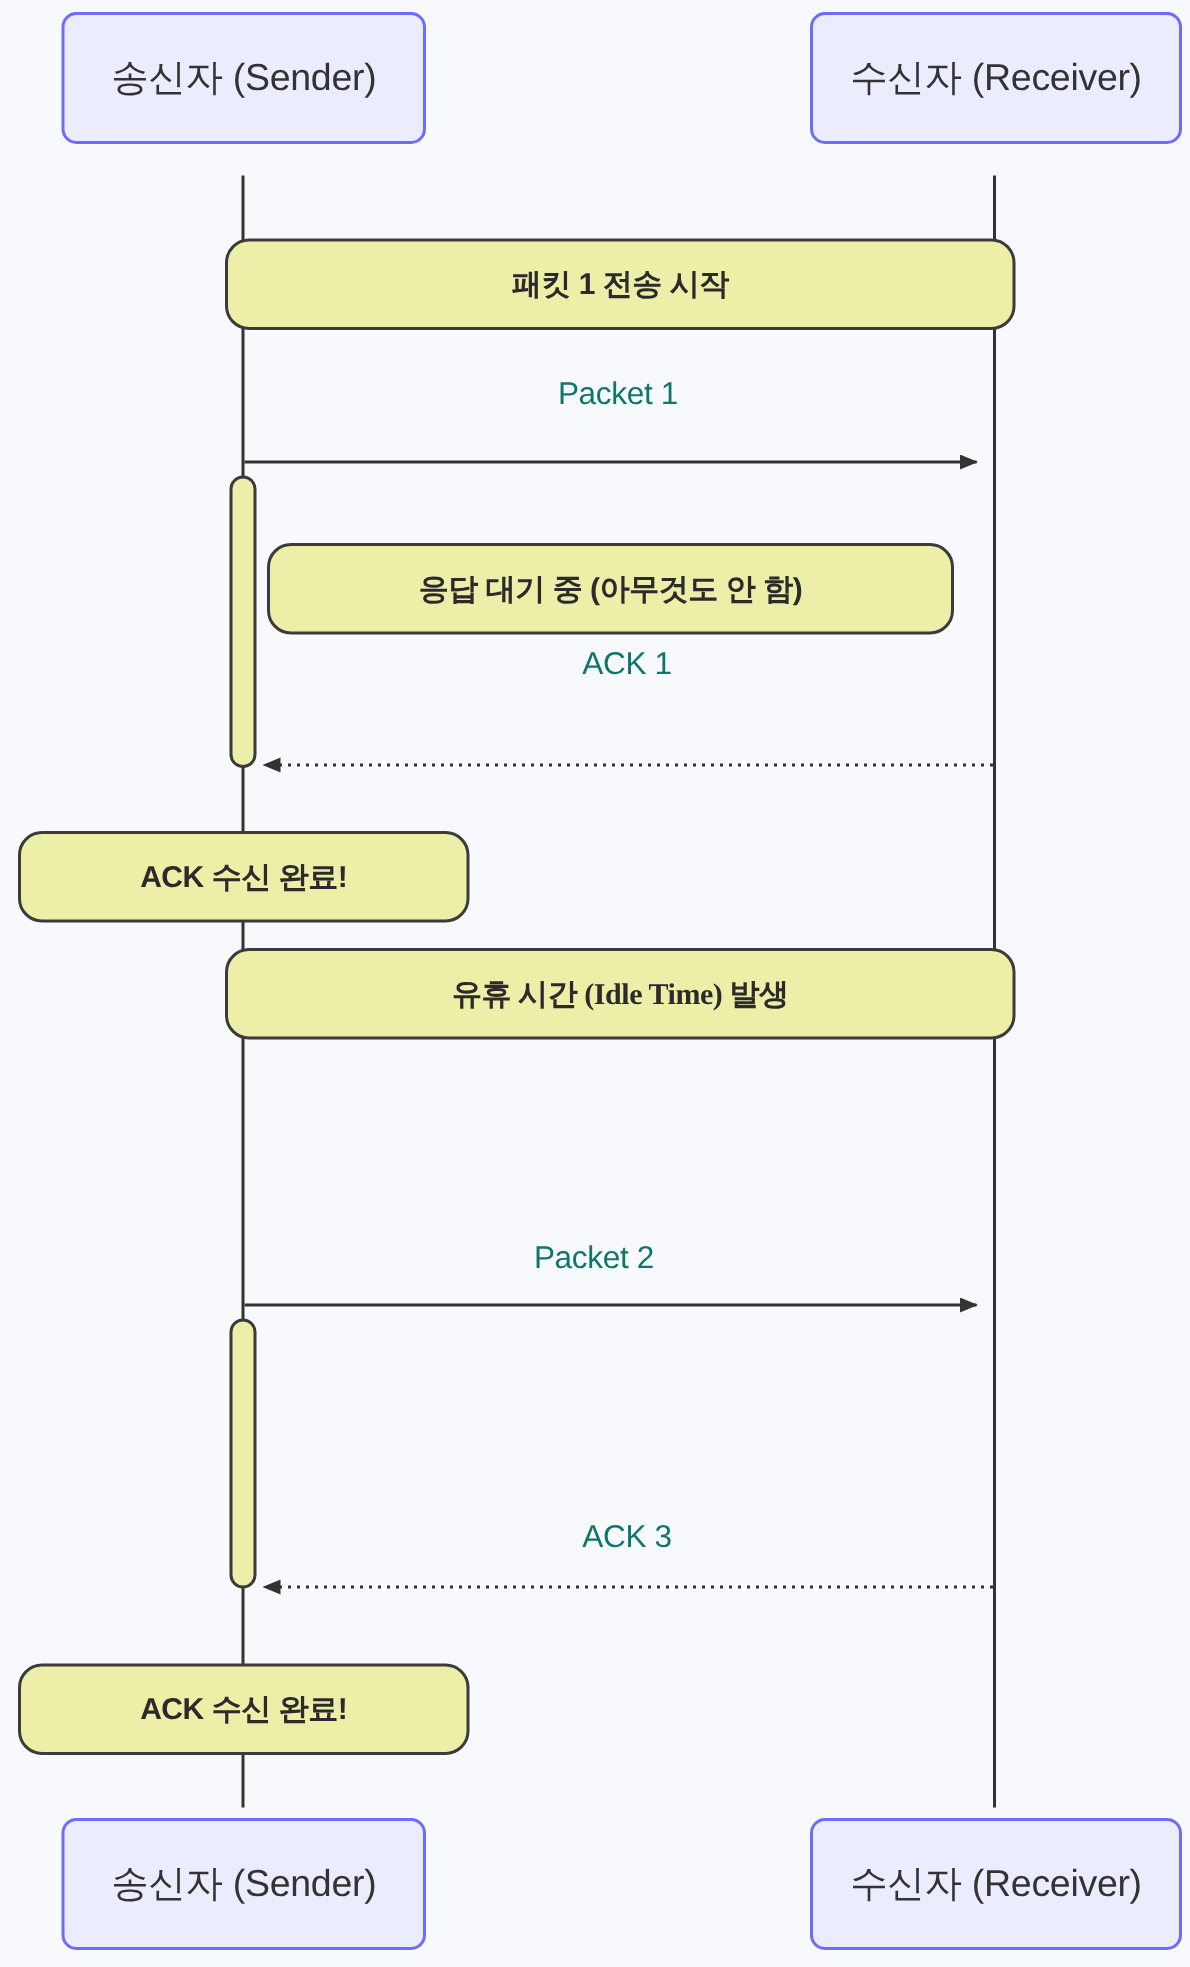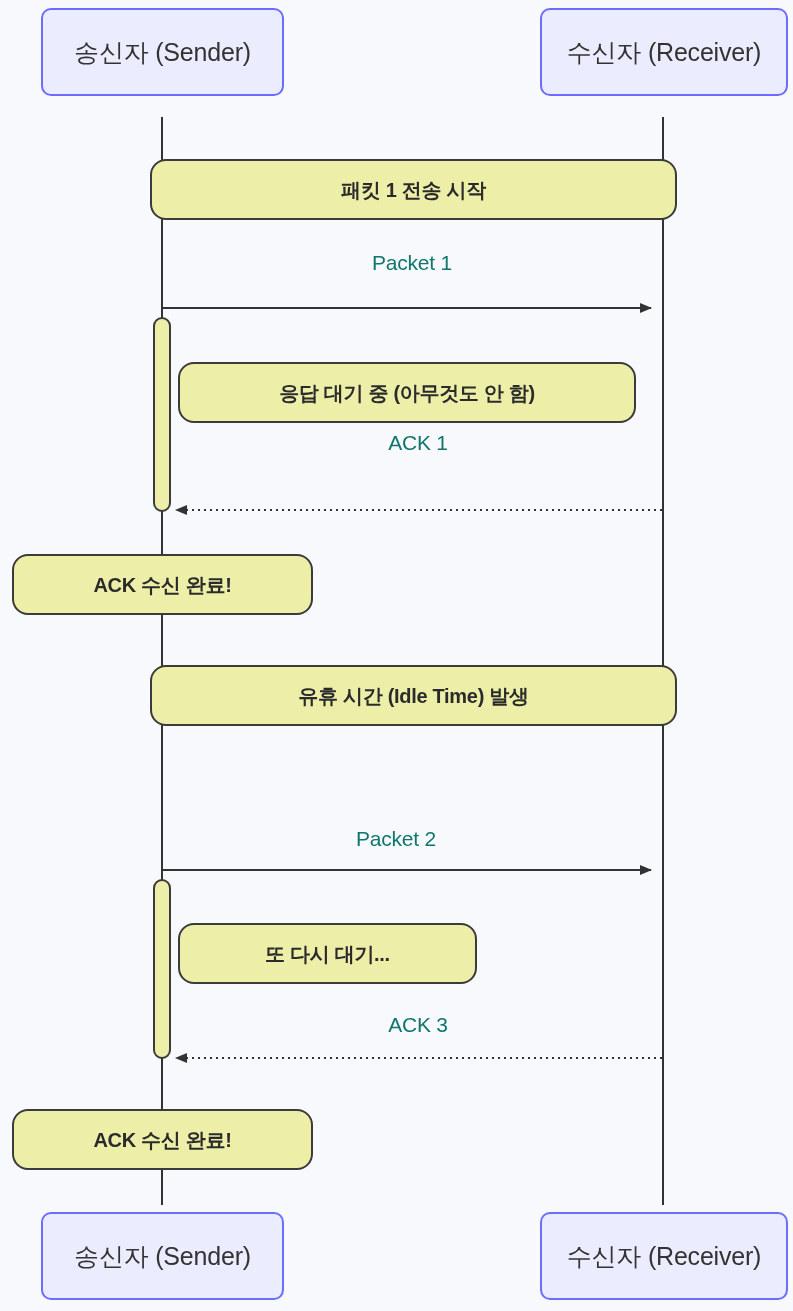--- a/index.html
+++ b/index.html
@@ -137,28 +137,25 @@
   </div>
 
   <div class="note" style="left:178px; top:342px; width:458px; height:61px;">
     <span>응답 대기 중 (아무것도 안 함)</span>
   </div>
 
   <div class="note" style="left:12px; top:534px; width:301px; height:61px;">
     <span>ACK 수신 완료!</span>
   </div>
 
-  <div class="note" style="left:150px; top:645px; width:527px; height:61px;">
+  <div class="note" style="left:150px; top:612px; width:527px; height:61px;font-family:Liberation Serif, serif;">
     <span>유휴 시간 (Idle Time) 발생</span>
   </div>
 
 
-  <div class="note" style="left:178px; top:903px; width:299px; height:61px;">
-    <span>또 다시 대기...</span>
-  </div>
 
   <div class="note" style="left:12px; top:1089px; width:301px; height:61px;">
     <span>ACK 수신 완료!</span>
   </div>
 
   <div class="msg-label" style="left:412px; top:252px;">Packet 1</div>
 
   <div class="msg-label" style="left:418px; top:432px;">ACK 1</div>
 
   <div class="msg-label" style="left:396px; top:828px;">Packet 2</div>

